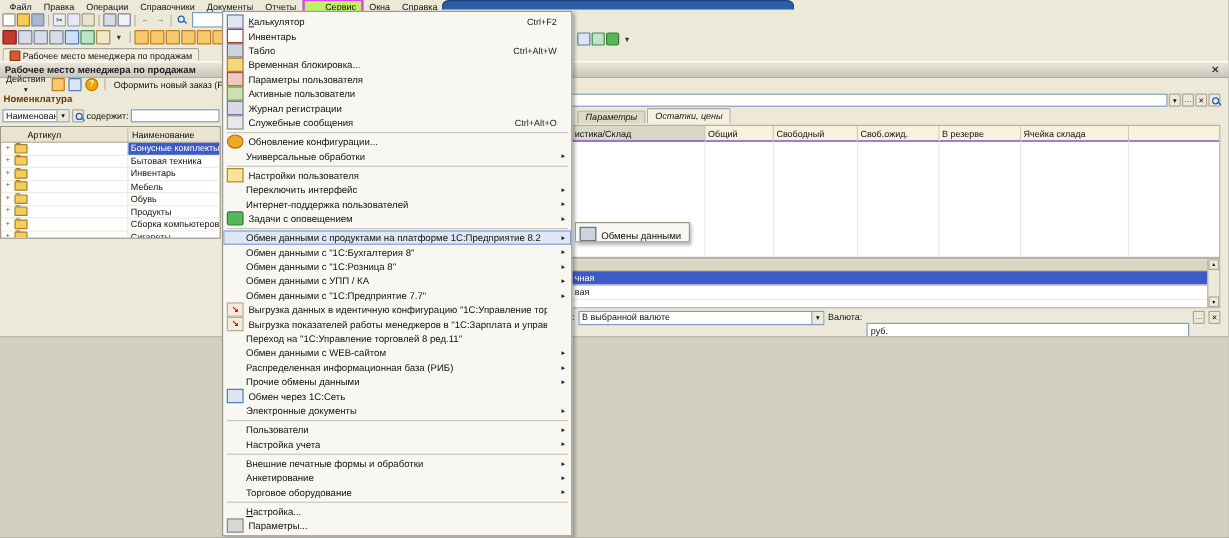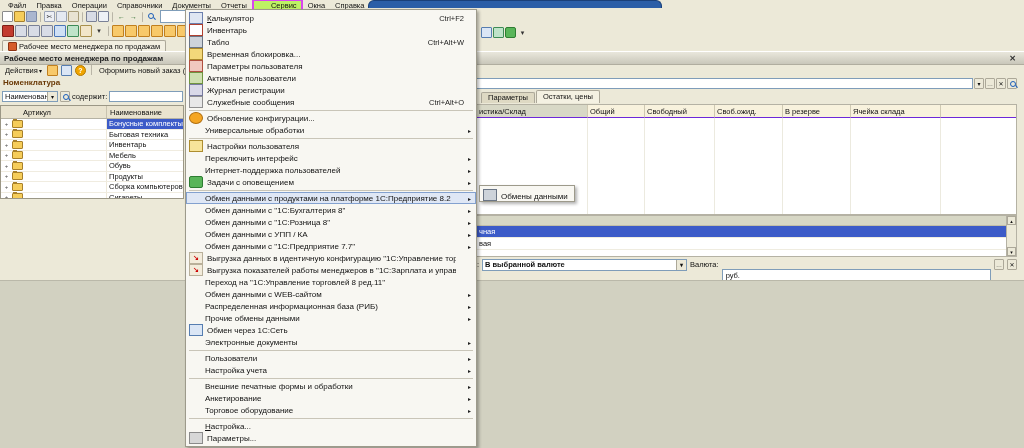--- a/index.html
+++ b/index.html
@@ -63,21 +63,21 @@
         background:#f2efe1;border:1px solid #aca899;border-bottom:none;border-radius:2px 2px 0 0;font-size:7.5px;}
   .wtico{width:7px;height:7px;background:#d55b2a;border:1px solid #8d3414;border-radius:1px;}
   
   .doctitle{position:absolute;top:51px;left:0;right:0;height:12px;display:flex;align-items:center;
             padding:0 4px;font-weight:bold;font-size:8px;color:#222;
             background:linear-gradient(#e9e7dc,#c9c7ba);border-top:1px solid #fff;border-bottom:1px solid #b0ad9f;}
   .dclose{margin-left:auto;font-weight:bold;font-size:8px;color:#333;padding-right:4px;}
   
   .leftpanel{position:absolute;top:63px;left:0;width:430px;height:217px;}
   .actions{position:absolute;top:0;left:0;right:0;height:14px;display:flex;align-items:center;gap:3px;padding-left:3px;}
-  .abtn{display:flex;align-items:center;gap:1px;font-size:7.5px;padding:0 2px;}
+  .abtn{display:flex;align-items:center;gap:1px;font-size:7.5px;padding:0 2px;flex-direction:column;}
   .ac{font-size:6px;}
   .abtn2{font-size:7.5px;padding:0 2px;white-space:nowrap;}
   .nomlabel{position:absolute;top:15px;left:3px;font-weight:bold;font-size:8px;color:#6a3906;}
   .filterrow{position:absolute;top:26px;left:2px;height:14px;display:flex;align-items:center;gap:2px;}
   .combo{background:#fff;border:1px solid #7f9db9;height:11px;display:flex;align-items:center;font-size:7.5px;box-sizing:border-box;}
   .fcombo{width:56px;}
   .cval{flex:1;padding-left:2px;white-space:nowrap;overflow:hidden;}
   .cbtn{width:9px;height:100%;background:#ece9d8;border-left:1px solid #aca899;display:flex;align-items:center;
         justify-content:center;font-size:6px;}
   .lbl{font-size:7.5px;white-space:nowrap;}
@@ -95,21 +95,21 @@
          padding-left:2px;border-left:1px solid #eee9da;font-size:7.5px;white-space:nowrap;overflow:hidden;}
   .tr-row.sel .tname{background:#3c5bc8;color:#fff;}
   
   .rightpanel{position:absolute;top:63px;left:434px;width:588px;height:217px;}
   .srow{position:absolute;top:14px;left:8px;right:5px;height:13px;display:flex;align-items:center;gap:1px;}
   .sinput{flex:1;height:11px;background:#fff;border:1px solid #7f9db9;box-sizing:border-box;font-size:7px;}
   .sq{width:10px;height:11px;background:#ece9d8;border:1px solid #aca899;box-sizing:border-box;
       display:flex;align-items:center;justify-content:center;font-size:6px;border-radius:1px;}
   .rtabs{position:absolute;top:28px;left:47px;height:12px;display:flex;align-items:flex-end;gap:1px;}
   .rtab{height:10px;line-height:10px;padding:0 6px;font-size:7.5px;background:#ded9c3;
-        border:1px solid #aca899;border-bottom:none;border-radius:2px 2px 0 0;}
+        border:1px solid #aca899;border-bottom:none;border-radius:2px 2px 0 0;font-style:italic;}
   .rtab.active{background:#f4f1e2;height:12px;line-height:12px;}
   .rtable{position:absolute;top:41px;left:0;right:5px;height:111px;background:#fff;
           border:1px solid #b5b2a4;box-sizing:border-box;overflow:hidden;}
   .rh{display:flex;height:13px;font-size:7.5px;}
   .rh span{display:flex;align-items:center;background:#f8f2dd;border-right:1px solid #cfc9b2;
            border-bottom:1px solid #6d28d9;padding-left:2px;box-sizing:border-box;white-space:nowrap;overflow:hidden;}
   .rh span:nth-child(1){width:153px;background:#d8d8c6;padding-left:44px;}
   .cols span:nth-child(2){width:57px;}
   .cols span:nth-child(3){width:70px;}
   .cols span:nth-child(4){width:68px;}
@@ -124,21 +124,21 @@
   .llhead{height:9px;background:#d7d7c5;border-bottom:1px solid #c2bea8;}
   .llrow{height:11px;line-height:11px;padding-left:44px;font-size:7.5px;border-bottom:1px solid #efece0;
          white-space:nowrap;overflow:hidden;}
   .llrow.hl{background:#3c5bc8;color:#fff;}
   .vsb{position:absolute;top:0;right:0;width:10px;height:100%;background:#ece9d8;border-left:1px solid #b5b2a4;box-sizing:border-box;}
   .sbtn{position:absolute;left:0;width:9px;height:9px;display:flex;align-items:center;justify-content:center;
         font-size:5px;background:#ece9d8;border:1px solid #aca899;box-sizing:border-box;}
   .sbup{top:0;} .sbdn{bottom:0;}
   .brow{position:absolute;top:195px;left:31px;right:5px;height:13px;display:flex;align-items:center;gap:3px;}
   .blbl{font-size:7.5px;width:14px;text-align:right;}
-  .bcombo{width:205px;height:12px;font-weight:bold;}
+  .bcombo{width:205px;height:12px;}
   .bfield{flex:1;height:12px;background:#fff;border:1px solid #7f9db9;box-sizing:border-box;
           display:flex;align-items:center;padding-left:3px;font-size:7.5px;margin-top:21px;}
   
   .mdi{position:absolute;top:280px;left:0;width:1024px;height:168px;background:#d2d1c1;border-top:1px solid #bab8a9;}
   
   .menu{position:absolute;left:185px;top:9px;width:292px;height:438px;background:#f8f7f2;
         border:1px solid #9d9a8b;box-shadow:2px 2px 3px rgba(0,0,0,.3);z-index:10;padding-top:2px;
         box-sizing:border-box;overflow:hidden;}
   .mi{display:flex;align-items:center;height:12px;padding:0 4px 0 2px;font-size:8px;box-sizing:border-box;border:1px solid transparent;}
   .mi.hl{background:#dfe7f5;border:1px solid #83a1cf;}

